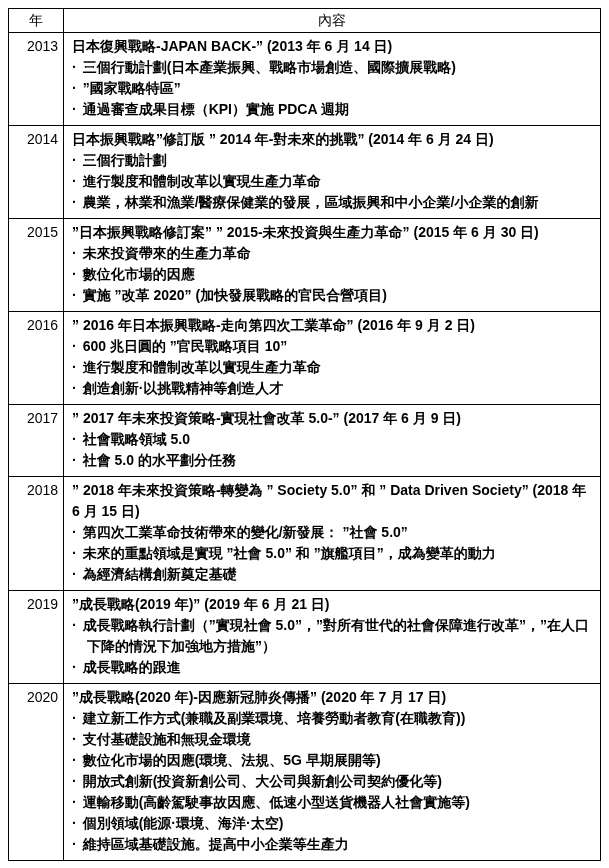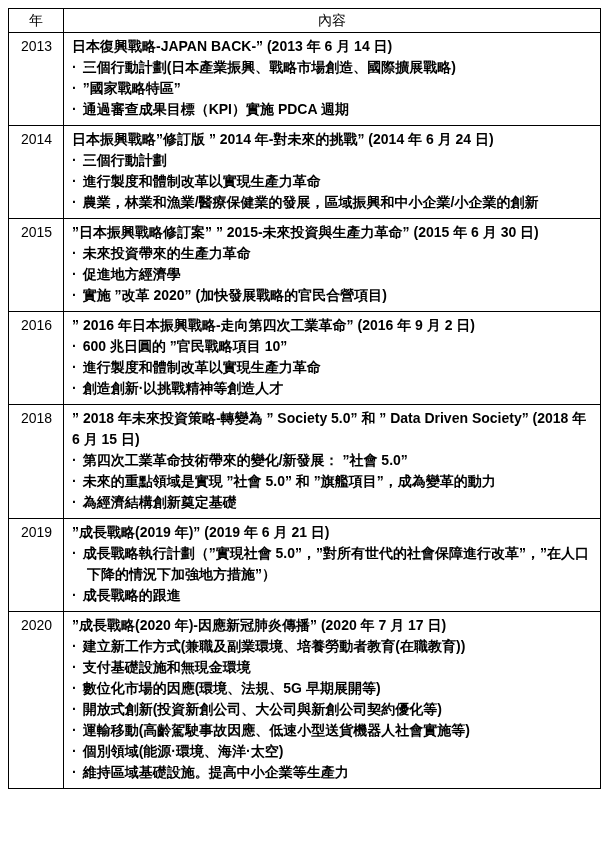--- a/index.html
+++ b/index.html
@@ -31,21 +31,21 @@
     color: #000000;
   }
   .strategy-table th {
     text-align: center;
     padding: 1px 2px;
     font-weight: normal;
   }
   col.year-col   { width: 55px; }
   td.year-cell {
     text-align: center;
-    padding: 3px 12px;
+    padding: 3px 18px;
   }
   td.content-cell {
     padding: 3px 6px 5px 8px;
   }
   .line { white-space: normal; font-weight: bold; }
   .title-line { }
   .item-line {
     padding-left: 15px;
     text-indent: -15px;
   }
@@ -89,35 +89,43 @@
           <div class="line item-line"><span class="bullet">·</span><span>進行製度和體制改革以實現生產力革命</span></div>
           <div class="line item-line"><span class="bullet">·</span><span>農業，林業和漁業/醫療保健業的發展，區域振興和中小企業/小企業的創新</span></div>
         </td>
       </tr>
 
       <tr>
         <td class="year-cell">2015</td>
         <td class="content-cell">
           <div class="line title-line">”日本振興戰略修訂案” ” 2015-未來投資與生產力革命” (2015 年 6 月 30 日)</div>
           <div class="line item-line"><span class="bullet">·</span><span>未來投資帶來的生產力革命</span></div>
-          <div class="line item-line"><span class="bullet">·</span><span>促進地方經濟學</span></div>
+          <div class="line item-line"><span class="bullet">·</span><span>數位化市場的因應</span></div>
           <div class="line item-line"><span class="bullet">·</span><span>實施 ”改革 2020” (加快發展戰略的官民合營項目)</span></div>
         </td>
       </tr>
 
       <tr>
         <td class="year-cell">2016</td>
         <td class="content-cell">
           <div class="line title-line">” 2016 年日本振興戰略-走向第四次工業革命” (2016 年 9 月 2 日)</div>
           <div class="line item-line"><span class="bullet">·</span><span>600 兆日圓的 ”官民戰略項目 10”</span></div>
           <div class="line item-line"><span class="bullet">·</span><span>進行製度和體制改革以實現生產力革命</span></div>
           <div class="line item-line"><span class="bullet">·</span><span>創造創新·以挑戰精神等創造人才</span></div>
         </td>
       </tr>
 
+      <tr>
+        <td class="year-cell">2017</td>
+        <td class="content-cell">
+          <div class="line title-line">” 2017 年未來投資策略-實現社會改革 5.0-” (2017 年 6 月 9 日)</div>
+          <div class="line item-line"><span class="bullet">·</span><span>社會戰略領域 5.0</span></div>
+          <div class="line item-line"><span class="bullet">·</span><span>社會 5.0 的水平劃分任務</span></div>
+        </td>
+      </tr>
 
       <tr>
         <td class="year-cell">2018</td>
         <td class="content-cell">
           <div class="line title-line">” 2018 年未來投資策略-轉變為 ” Society 5.0” 和 ” Data Driven Society” (2018 年 6 月 15 日)</div>
           <div class="line item-line"><span class="bullet">·</span><span>第四次工業革命技術帶來的變化/新發展： ”社會 5.0”</span></div>
           <div class="line item-line"><span class="bullet">·</span><span>未來的重點領域是實現 ”社會 5.0” 和 ”旗艦項目”，成為變革的動力</span></div>
           <div class="line item-line"><span class="bullet">·</span><span>為經濟結構創新奠定基礎</span></div>
         </td>
       </tr>

